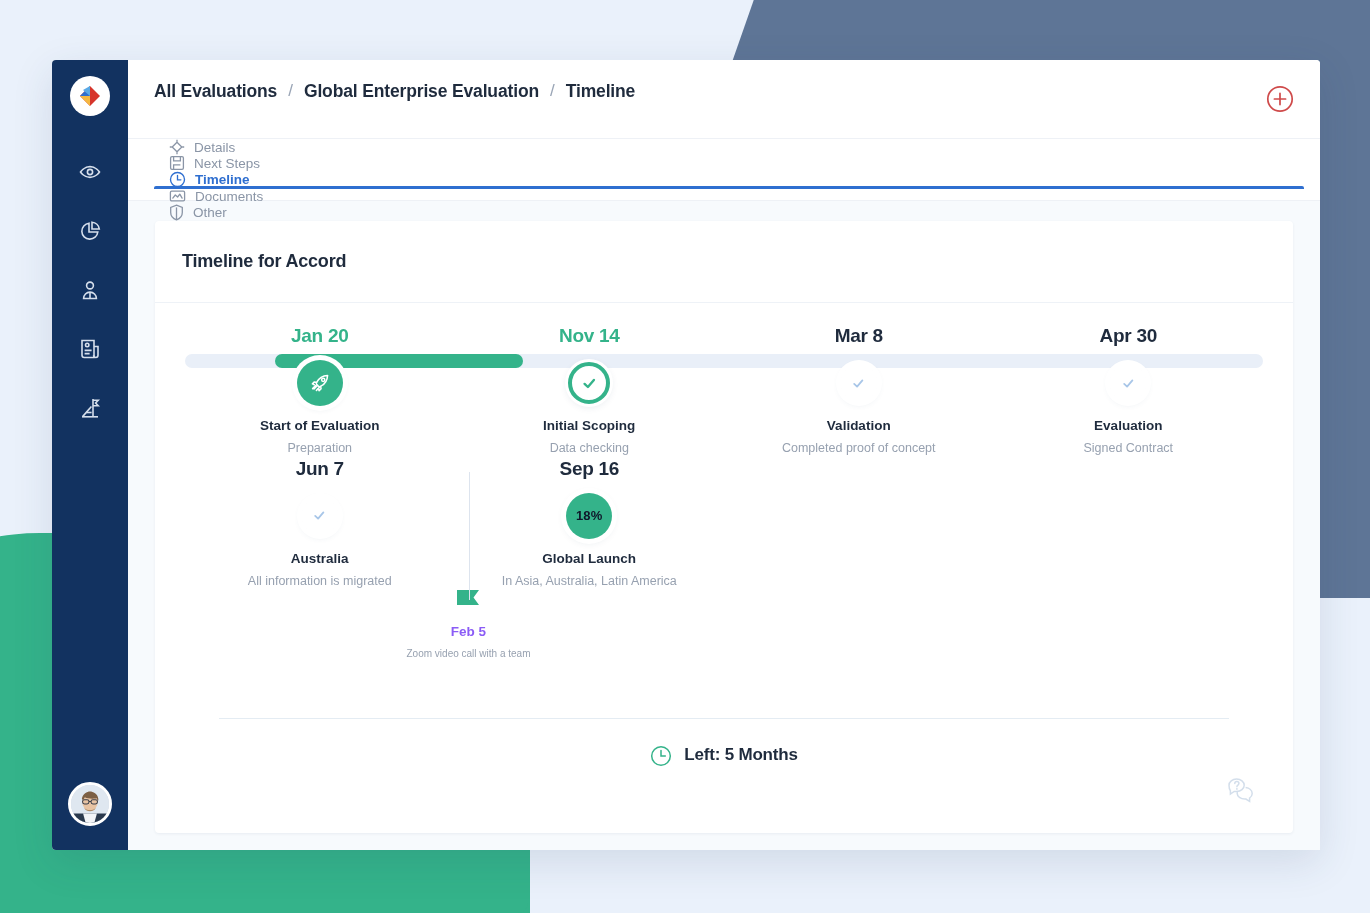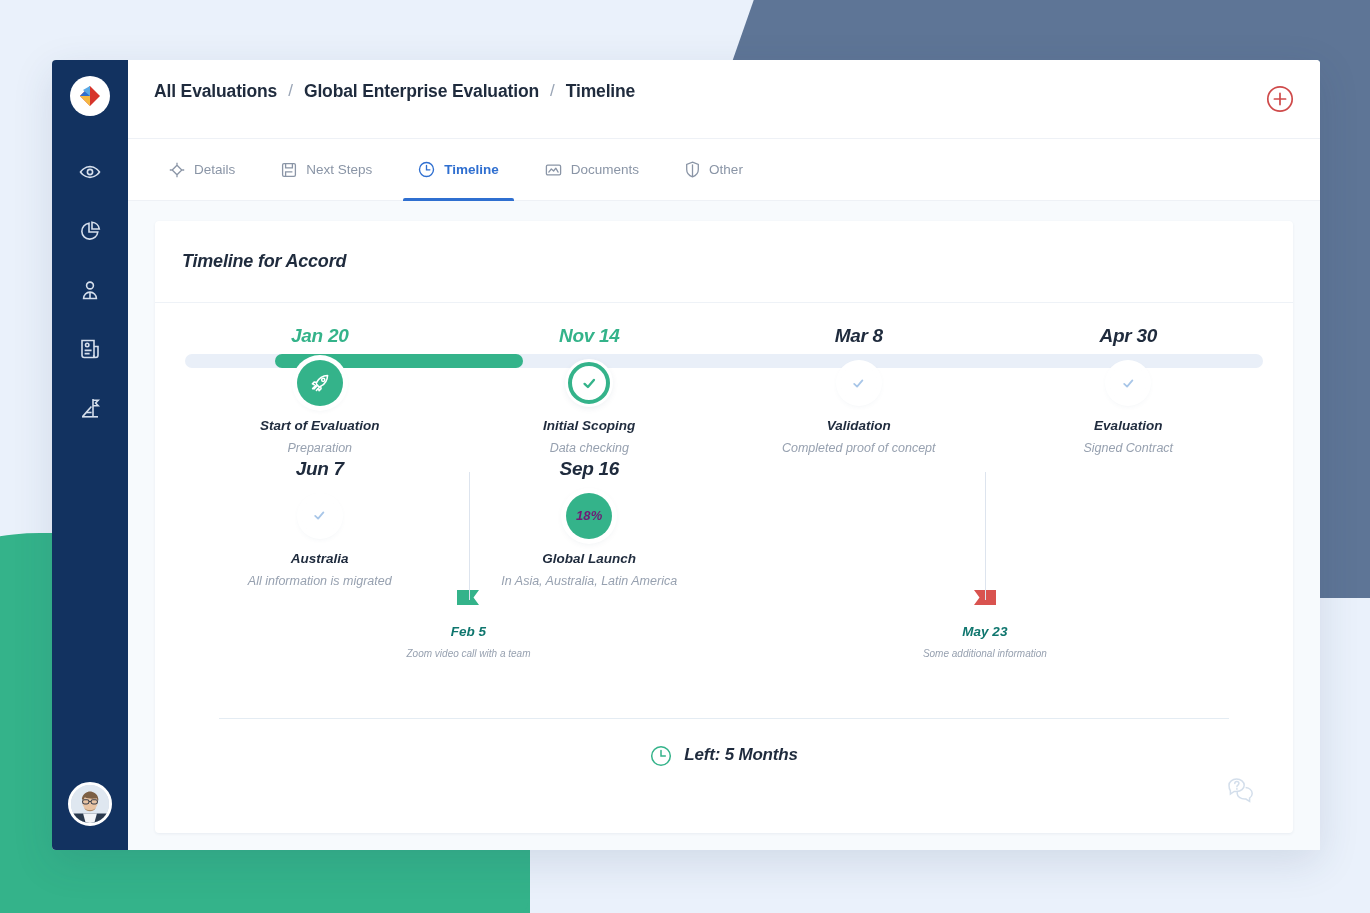--- a/index.html
+++ b/index.html
@@ -80,35 +80,35 @@
   .crumbs { display: flex; align-items: center; gap: 0; font-size: 17.5px; }
   .crumb { color: #1f2b3d; font-weight: 700; letter-spacing: -.15px; cursor: pointer; }
   .crumb.last { cursor: default; }
   .crumb-sep { color: #9aa5b6; font-weight: 400; padding: 0 11px; font-size: 17px; }
   .add-btn {
     position: absolute; right: 26px; top: 50%; transform: translateY(-50%);
     width: 28px; height: 28px; cursor: pointer;
   }
 
   .tabs { height: 62px; display: flex; align-items: stretch; padding-left: 26px;
-          border-bottom: 1px solid #eef1f6; gap: 0; }
+          border-bottom: 1px solid #eef1f6; gap: 0; flex-direction: column; }
   .tab {
     display: flex; align-items: center; gap: 9px;
     padding: 0 15px; margin-right: 16px; cursor: pointer;
     color: #8a95a6; font-size: 13.5px; position: relative; background: none; border: none;
     font-family: inherit;
   }
   .tab .tab-ico { display: flex; align-items: center; }
   .tab.active { color: #2f6fd0; font-weight: 700; }
   .tab.active::after {
     content: ""; position: absolute; left: 0; right: 0; bottom: -1px; height: 3px;
     background: #2f6fd0; border-radius: 2px 2px 0 0;
   }
 
-  .content { flex: 1; background: #f7fafd; padding: 20px 27px 17px; font-style: italic; }
+  .content { flex: 1; background: #f7fafd; padding: 20px 27px 17px; }
   .card {
     background: #fff; border-radius: 4px; height: 100%;
     box-shadow: 0 1px 3px rgba(40,60,100,.07);
     display: flex; flex-direction: column;
   }
   .card-head { height: 82px; display: flex; align-items: center; padding: 0 27px;
                border-bottom: 1px solid #eef2f7; }
   .card-title { font-size: 18px; font-weight: 700; color: #1f2b3d; letter-spacing: -.2px; }
 
   
@@ -140,31 +140,31 @@
     z-index: 4; cursor: pointer;
   }
   .node.start { width: 46px; height: 46px; background: #34b38a;
                 box-shadow: 0 0 0 5px #fff, 0 2px 7px rgba(30,60,90,.16); }
   .node.cur { width: 42px; height: 42px; background: #fff; border: 4px solid #34b38a;
               box-shadow: 0 0 0 3px #fff, 0 2px 8px rgba(30,60,90,.14); }
   .node.todo { width: 38px; height: 38px; background: #fff;
                box-shadow: 0 0 0 4px #fff, 0 2px 7px rgba(60,90,130,.14); }
   .node.pct { width: 46px; height: 46px; background: #34b38a;
               box-shadow: 0 0 0 5px #fff, 0 2px 8px rgba(30,60,90,.17);
-              color: #701a75; font-size: 13px; font-weight: 700; letter-spacing: .2px; }
+              color: #0f172a; font-size: 13px; font-weight: 700; letter-spacing: .2px; }
 
   .tl-name { font-size: 13.5px; font-weight: 700; color: #1f2b3d; margin-top: 3px; }
   .tl-desc { font-size: 12.5px; color: #97a1b0; line-height: 18.5px; margin-top: 6px; }
 
   
   .flags { position: relative; height: 128px; margin: 0 30px; }
   .flag-item { position: absolute; top: 0; width: 190px; text-align: center; transform: translateX(-50%); }
   .flag-line { position: absolute; left: 50%; top: -118px; width: 1px; height: 128px; background: #dde4ee; }
   .flag-mark { width: 23px; height: 22px; margin: 0 auto; }
-  .flag-date { font-size: 13.5px; font-weight: 700; color: #0f766e; margin-top: 12px; }
+  .flag-date { font-size: 13.5px; font-weight: 700; color: #8b5cf6; margin-top: 12px; }
   .flag-desc { font-size: 10px; color: #97a1b0; line-height: 18.5px; margin-top: 6px; }
 
   .divider { height: 1px; background: #e4ecf3; margin: 0 64px; }
 
   .left-row { display: flex; align-items: flex-start; justify-content: center; gap: 12px; margin-top: 26px; }
   .left-text { font-size: 17px; font-weight: 700; color: #1f2b3d; letter-spacing: -.2px; }
 
   .help-btn { position: absolute; right: 30px; bottom: 26px; width: 36px; height: 32px;
               cursor: pointer; opacity: .85; }
 </style>
@@ -416,30 +416,20 @@
                 <div class="flag-line"></div>
                 <div class="flag-mark">
                   <svg width="23" height="22" viewBox="0 0 23 22">
                     <path d="M0 0h22l-5.5 7.5L22 15H0z" fill="#34b38a"></path>
                   </svg>
                 </div>
                 <div class="flag-date">Feb 5</div>
                 <div class="flag-desc">Zoom video call with a team</div>
               </div>
 
-              <div class="flag-item" id="ms1" style="left: 74.2%;">
-                <div class="flag-line"></div>
-                <div class="flag-mark">
-                  <svg width="23" height="22" viewBox="0 0 23 22">
-                    <path d="M23 0H1l5.5 7.5L1 15h22z" fill="#d9534f"></path>
-                  </svg>
-                </div>
-                <div class="flag-date">May 23</div>
-                <div class="flag-desc">Some additional information</div>
-              </div>
             </div>
 
             <div class="divider"></div>
 
             <div class="left-row">
               <svg width="22" height="22" viewBox="0 0 22 22" fill="none" stroke="#34b38a" stroke-width="1.5">
                 <circle cx="11" cy="11" r="9.3"></circle>
                 <path d="M11 5.6V11h4.3" stroke-linecap="round"></path>
               </svg>
               <span class="left-text">Left: 5 Months</span>

